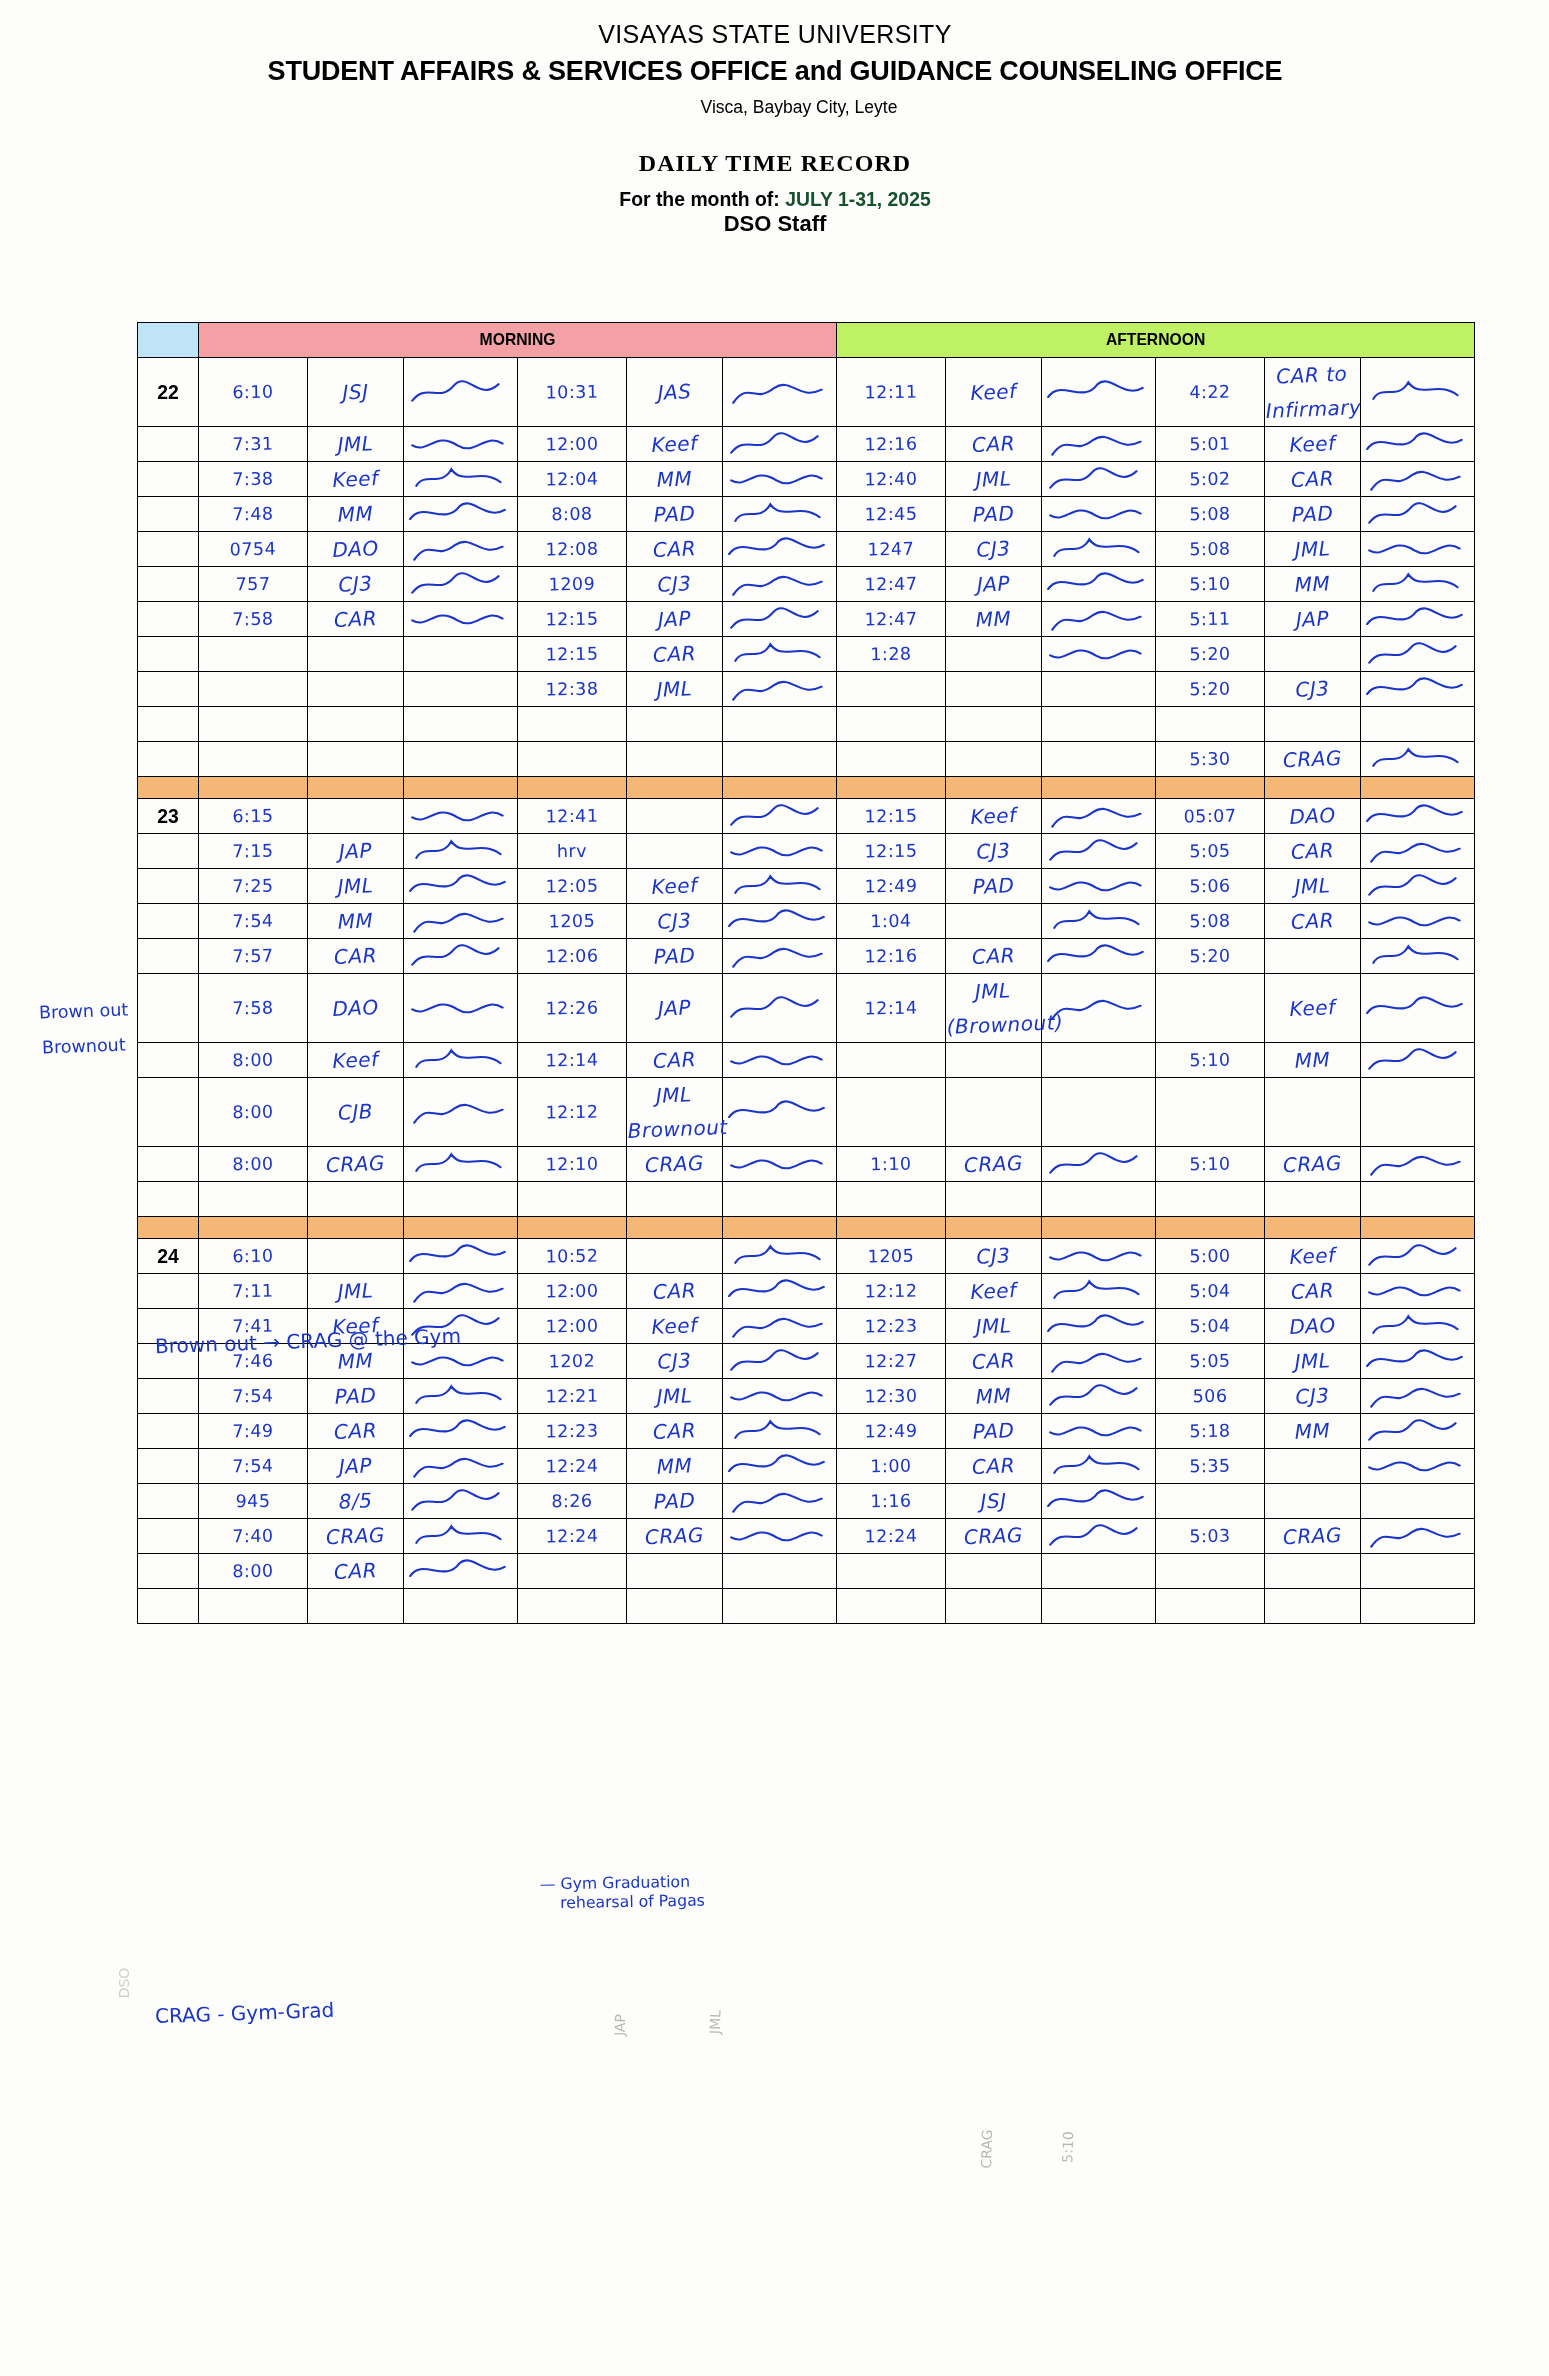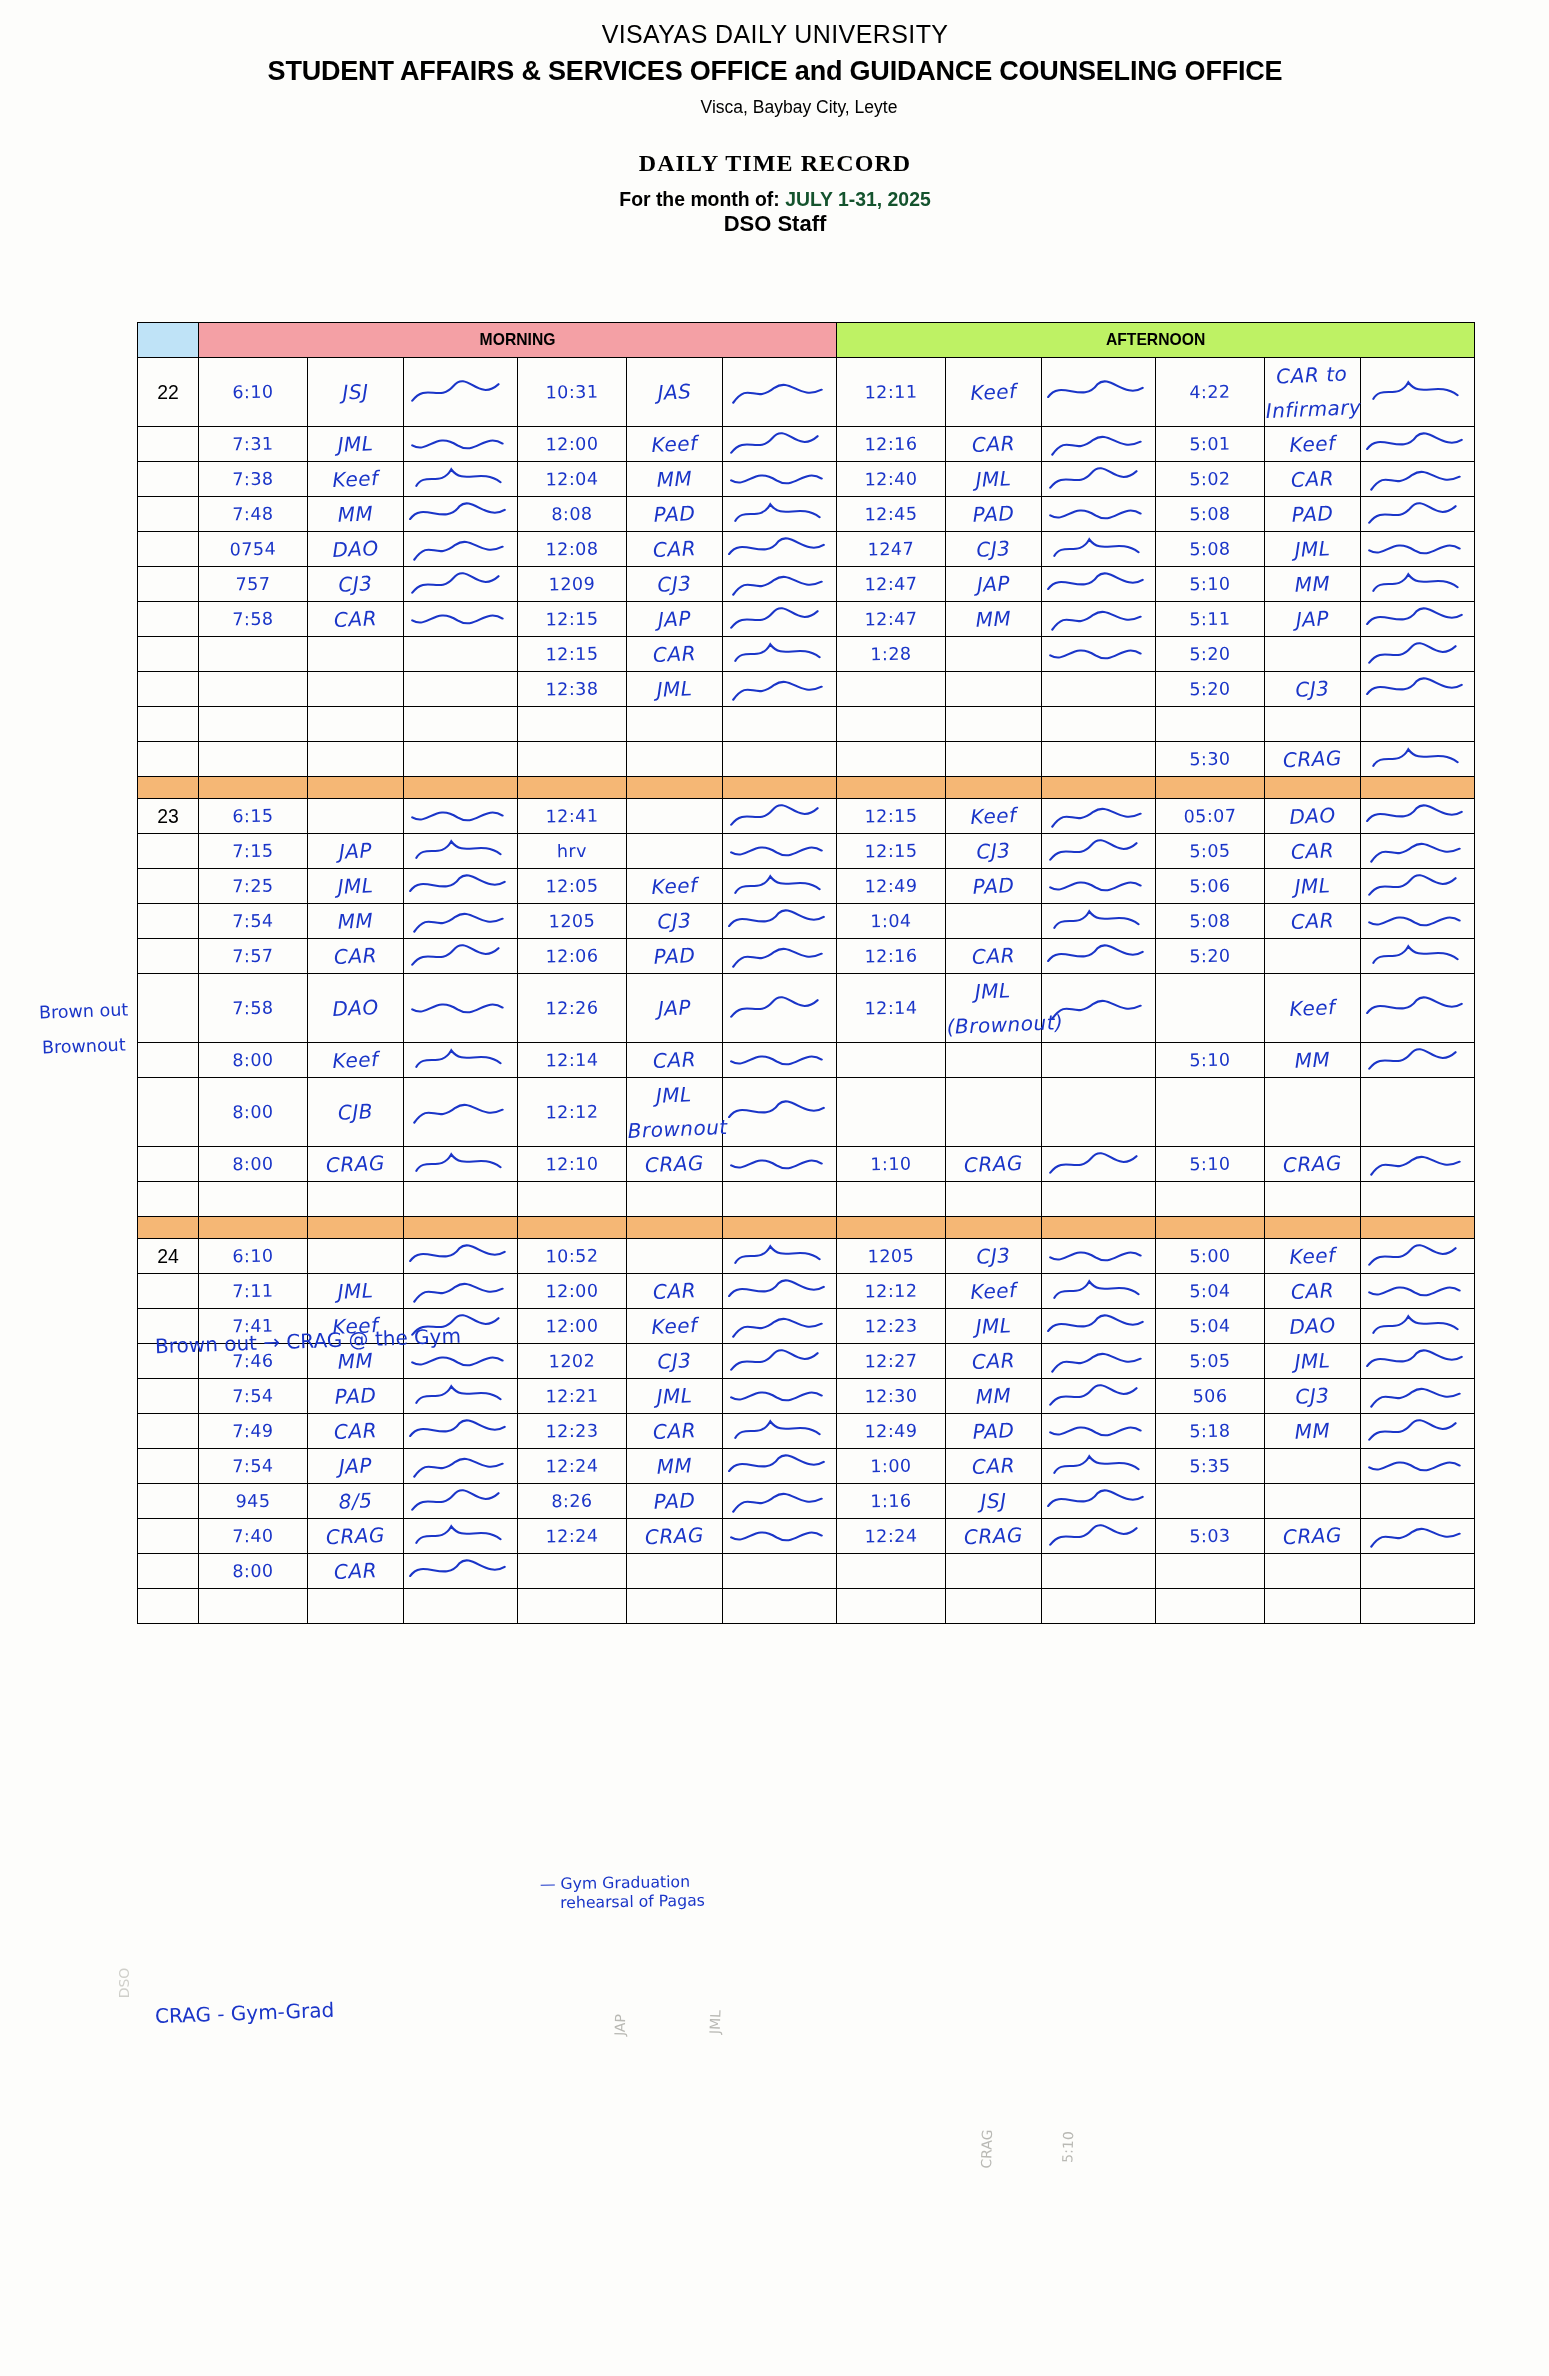--- a/index.html
+++ b/index.html
@@ -106,21 +106,21 @@
   .col-head th.aft {
     background: #d9e36a;
   }
   .col-head th.datecell {
     background: #bfe3f7;
     font-size: 13px;
   }
   td.date-col {
     text-align: center;
     font-size: 19.4px;
-    font-weight: normal;
+    font-weight: bold;
     font-family: "Liberation Sans", sans-serif;
     vertical-align: middle;
   }
   tr.sep td {
     background: #f5b775;
     height: 21px;
     border-left: 1.4px solid #000;
     border-right: 1.4px solid #000;
   }
   tr.sep td.date-col { background: #f5b775; }
@@ -180,21 +180,21 @@
   .a3 { left: 967px; top: 2141px; transform: rotate(-88deg); }
   .a4 { left: 1052px; top: 2139px; transform: rotate(-88deg); }
   .a5 { left: 109px; top: 1975px; transform: rotate(-90deg); color:#cfcfca; }
 </style>
 </head>
 <body>
 
 <div class="page">
 
   <div class="header">
-    <div class="org-line1">VISAYAS DAILY UNIVERSITY</div>
+    <div class="org-line1">VISAYAS STATE UNIVERSITY</div>
     <div class="org-line2">STUDENT AFFAIRS &amp; SERVICES OFFICE and GUIDANCE COUNSELING OFFICE</div>
     <div class="org-line3">Visca, Baybay City, Leyte</div>
     <div class="dtr-title">DAILY TIME RECORD</div>
     <div class="month-line">
       <span>For the month of:</span>
       <span class="month-value">JULY 1-31, 2025</span>
     </div>
     <div class="staff-line">DSO Staff</div>
   </div>
 

